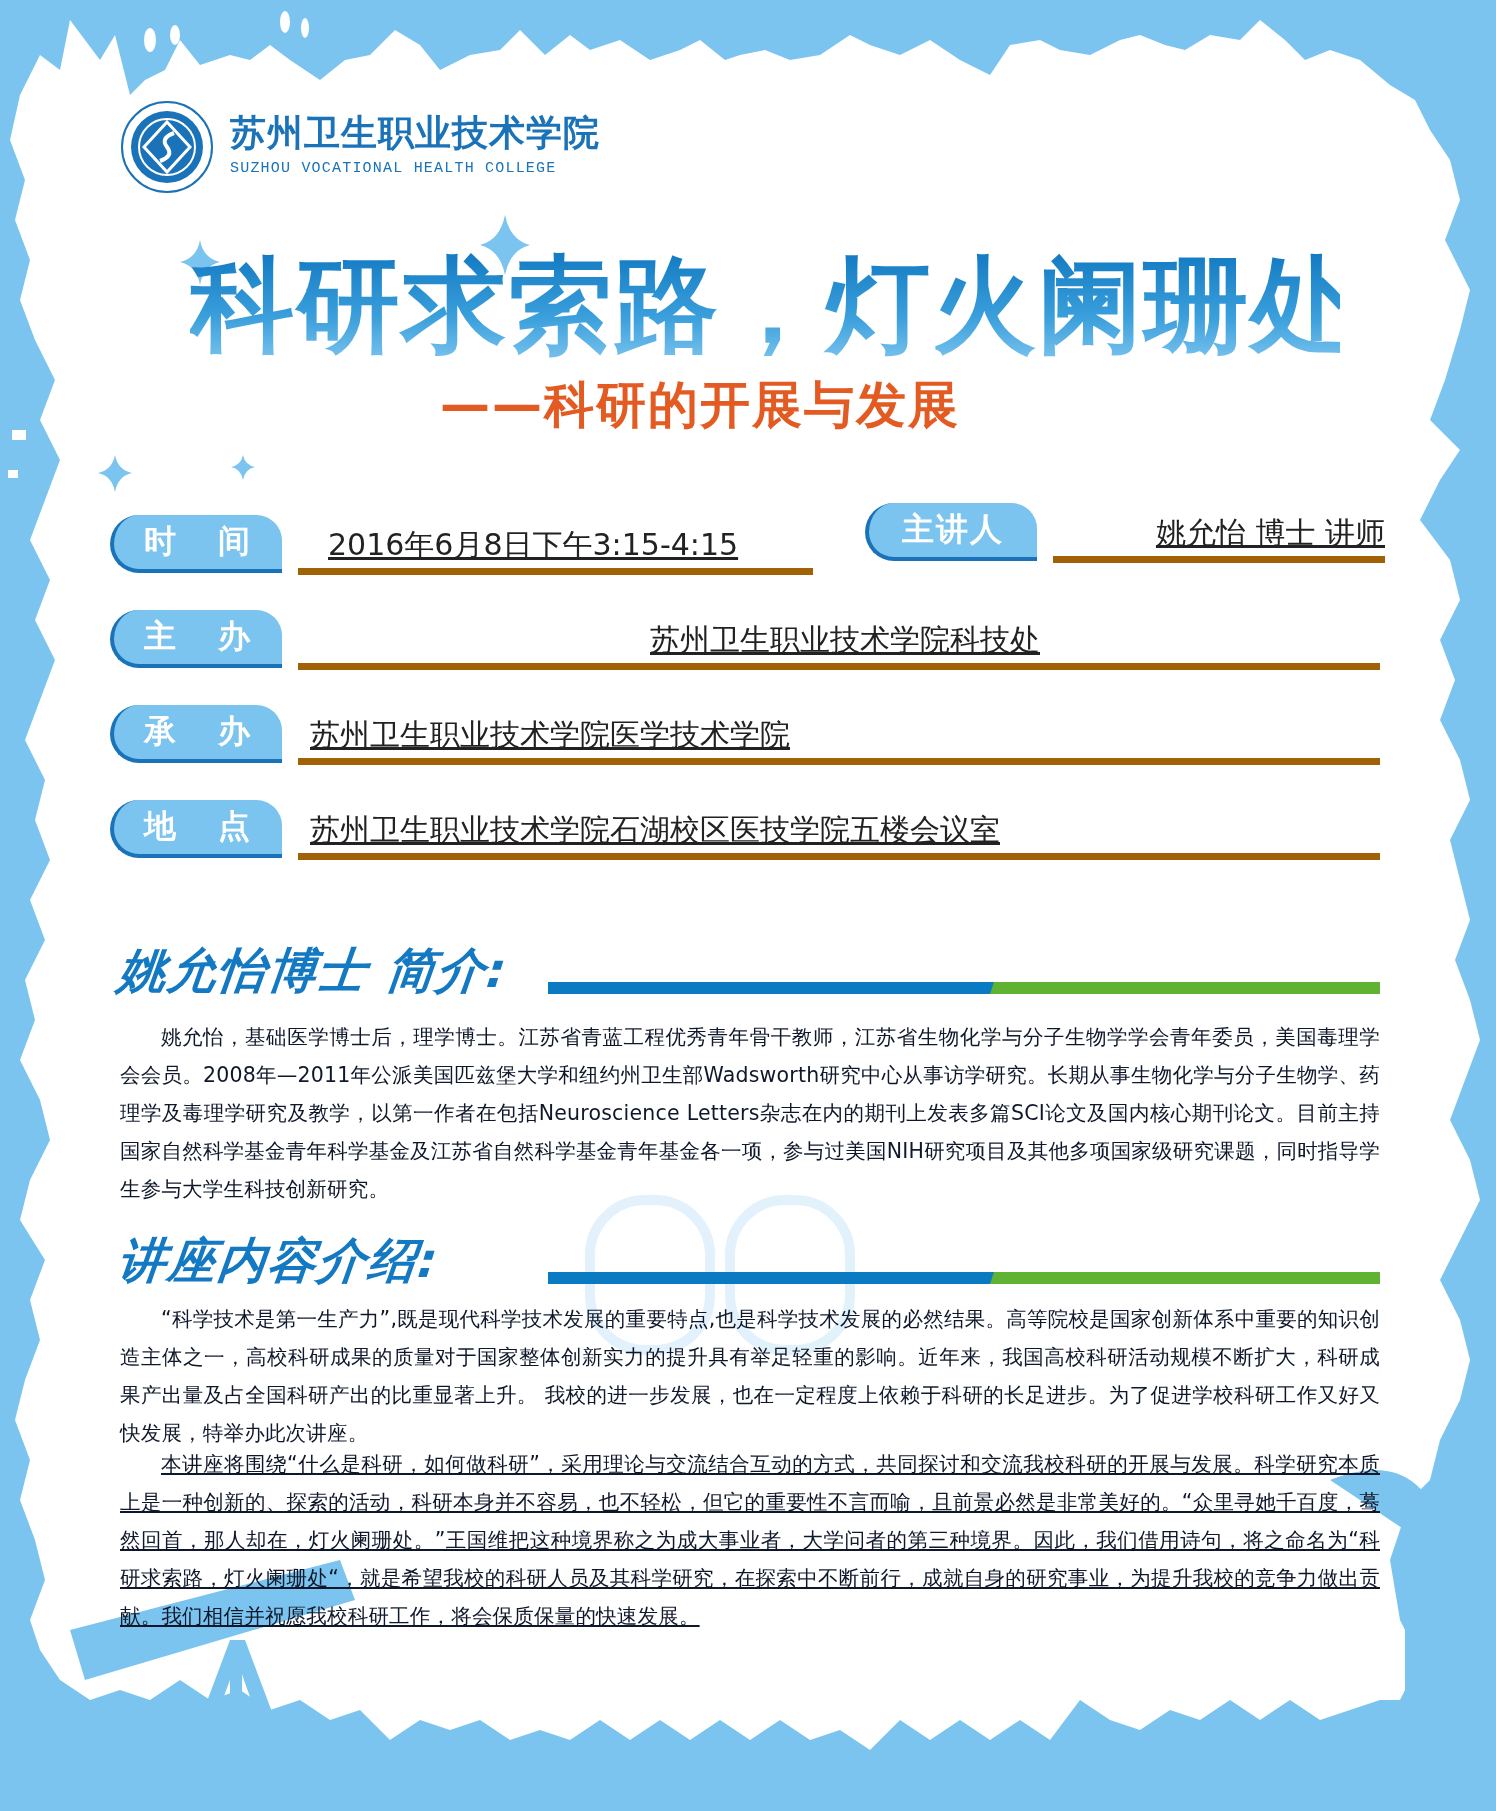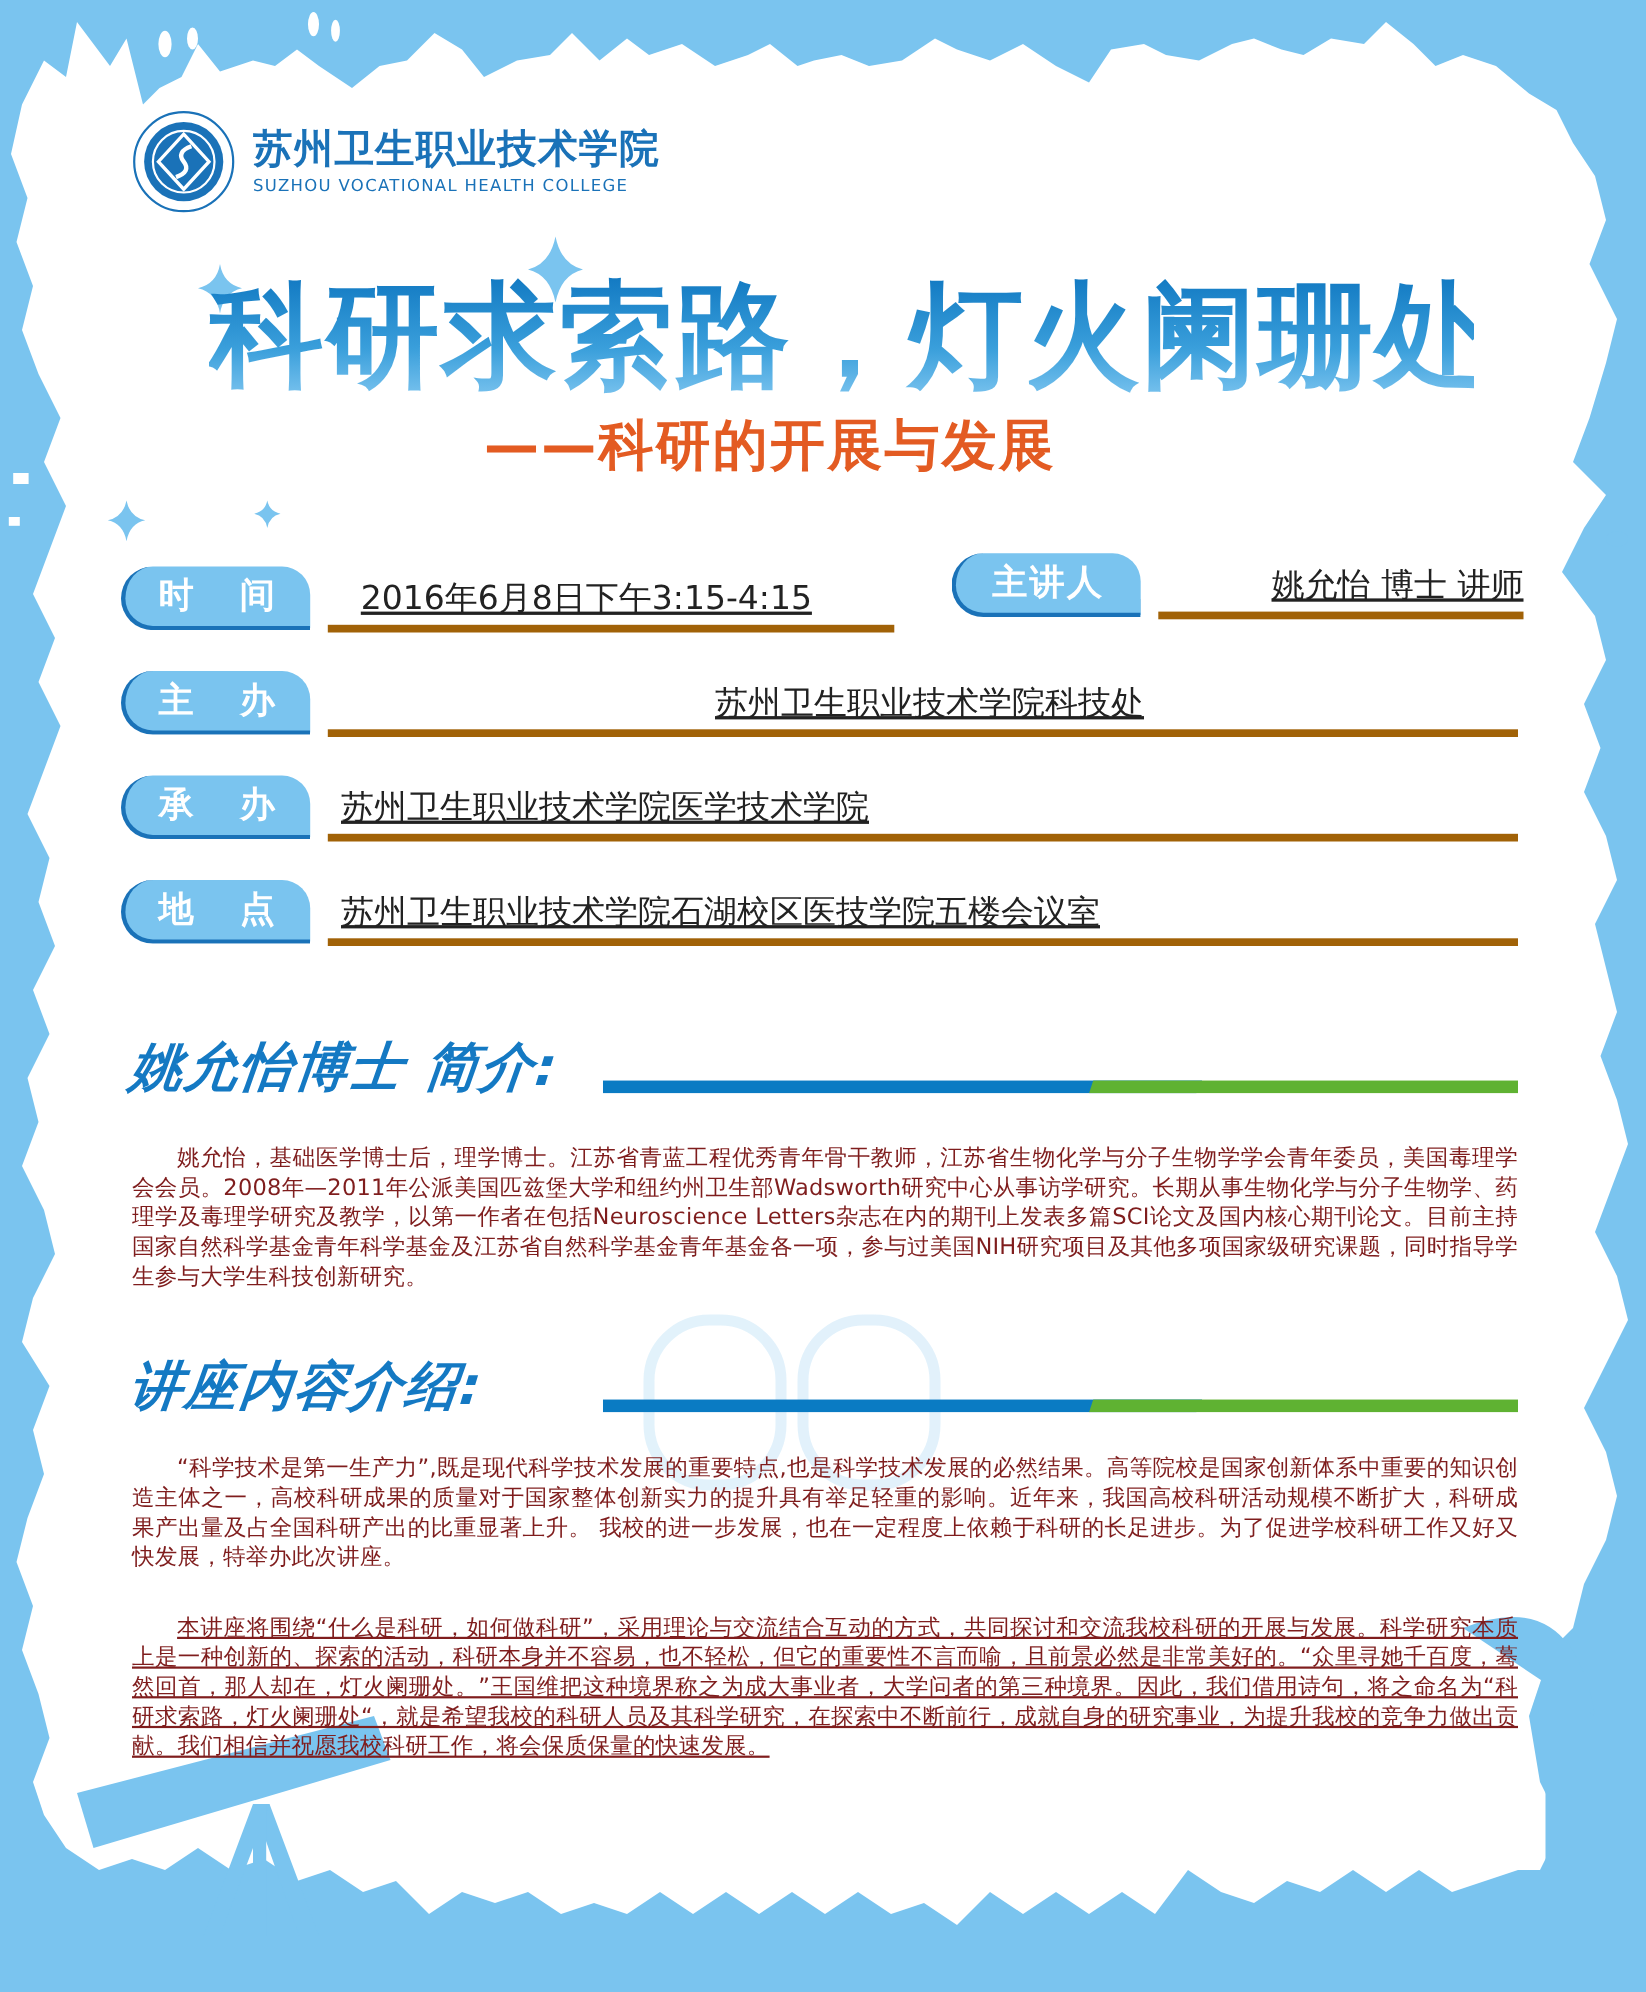--- a/index.html
+++ b/index.html
@@ -7,21 +7,21 @@
     width: 1496px; height: 1811px; position: relative; overflow: hidden;
     background: #7ac4ef;
     font-family: "DejaVu Sans", "Liberation Sans", sans-serif;
   }
   .bg-svg { position: absolute; left: 0; top: 0; width: 1496px; height: 1811px; }
   .abs { position: absolute; }
 
   
   .logo { left: 120px; top: 100px; display: flex; align-items: center; }
   .logo-seal { width: 94px; height: 94px; }
-  .logo-text { margin-left: 16px; }
+  .logo-text { margin-left: 16px; font-family: Liberation Mono, monospace; }
   .logo-cn { color: #1a72b8; font-size: 36px; font-weight: bold; letter-spacing: 1px; line-height: 42px; }
   .logo-en { color: #1a72b8; font-size: 15px; letter-spacing: 1.2px; line-height: 20px; margin-top: 2px; }
 
   
   .title-main {
     left: 190px; top: 245px; width: 1150px;
     font-size: 104px; font-weight: bold; letter-spacing: 2px; line-height: 120px;
     background: linear-gradient(180deg, #0e76c0 0%, #3a9fdb 60%, #7fc6f0 100%);
     -webkit-background-clip: text; background-clip: text; color: transparent;
     white-space: nowrap;
@@ -50,22 +50,22 @@
   .sec-head { position: absolute; left: 118px; height: 60px; }
   .sec-title {
     position: absolute; left: 0; top: 0; font-size: 48px; font-weight: bold; font-style: italic;
     color: #1479c3; letter-spacing: 2px; white-space: nowrap; line-height: 60px;
     transform: skewX(-6deg);
   }
   .bar-blue { position: absolute; height: 12px; background: #0a7bc3; clip-path: polygon(0 0,100% 0,99% 100%,0 100%); }
   .bar-green { position: absolute; height: 12px; background: #5fb232; clip-path: polygon(1% 0,100% 0,100% 100%,0 100%); }
 
   .para {
-    position: absolute; left: 120px; width: 1260px; font-size: 20.5px; line-height: 27px; color: #7f1d1d;
-    text-indent: 2em; text-align: justify; letter-spacing: 0.2px; margin-top: 21px;
+    position: absolute; left: 120px; width: 1260px; font-size: 20.5px; line-height: 38px; color: #0f172a;
+    text-indent: 2em; text-align: justify; letter-spacing: 0.2px;
   }
 </style>
 </head>
 <body>
 
 <svg class="bg-svg" viewBox="0 0 1496 1811" xmlns="http://www.w3.org/2000/svg">
   <path fill="#ffffff" d="
     M 20 95 L 40 55 L 60 70 L 70 20 L 85 40 L 100 60 L 115 35 L 130 95 L 145 80 L 165 70 L 180 40 L 200 65 L 230 55 L 250 60 L 270 45 L 290 60 L 320 80 L 345 60 L 370 55 L 395 30 L 420 45 L 440 70 L 470 55 L 500 50 L 520 30 L 545 55 L 570 35 L 590 50 L 620 40 L 650 60 L 680 50 L 700 40 L 725 60 L 740 55 L 765 50 L 790 60 L 820 55 L 850 35 L 870 45 L 900 55 L 930 40 L 960 60 L 990 75 L 1010 45 L 1040 40 L 1060 50 L 1090 55 L 1120 40 L 1140 35 L 1165 45 L 1185 50 L 1210 35 L 1240 40 L 1260 20 L 1285 40 L 1305 60 L 1330 50 L 1360 60 L 1390 85 L 1415 100 L 1430 130 L 1450 160 L 1460 200 L 1445 240 L 1470 290 L 1460 330 L 1445 380 L 1430 420 L 1460 450 L 1440 480 L 1420 520 L 1450 560 L 1460 600 L 1440 640 L 1455 680 L 1440 720 L 1460 760 L 1470 800 L 1450 840 L 1460 880 L 1470 920 L 1455 960 L 1470 1000 L 1480 1040 L 1465 1080 L 1450 1120 L 1470 1160 L 1480 1200 L 1460 1240 L 1440 1280 L 1460 1320 L 1470 1360 L 1460 1400 L 1440 1440 L 1430 1480 L 1410 1500 L 1390 1560 L 1400 1620 L 1420 1660 L 1400 1700 L 1380 1700 L 1350 1710 L 1320 1720 L 1290 1700 L 1260 1720 L 1230 1700 L 1200 1720 L 1170 1710 L 1140 1730 L 1110 1720 L 1080 1700 L 1050 1740 L 1020 1720 L 990 1740 L 960 1720 L 930 1740 L 900 1720 L 870 1750 L 840 1730 L 810 1740 L 780 1720 L 750 1740 L 720 1720 L 690 1740 L 660 1720 L 630 1740 L 600 1720 L 570 1740 L 540 1730 L 510 1740 L 480 1720 L 450 1730 L 420 1720 L 390 1740 L 360 1710 L 330 1720 L 300 1700 L 270 1710 L 240 1690 L 210 1700 L 180 1680 L 150 1700 L 120 1690 L 90 1700 L 60 1680 L 40 1650 L 30 1620 L 45 1580 L 35 1540 L 20 1500 L 30 1460 L 15 1420 L 25 1380 L 40 1340 L 30 1300 L 45 1260 L 20 1220 L 30 1180 L 50 1140 L 40 1100 L 20 1060 L 35 1020 L 25 980 L 45 940 L 30 900 L 50 860 L 35 820 L 45 780 L 25 740 L 40 700 L 55 660 L 35 620 L 50 580 L 30 540 L 45 500 L 60 460 L 40 420 L 55 380 L 35 340 L 20 300 L 30 260 L 15 220 L 25 180 L 10 140 Z"></path>
 
   <ellipse cx="150" cy="40" rx="6" ry="12" fill="#ffffff"></ellipse>

